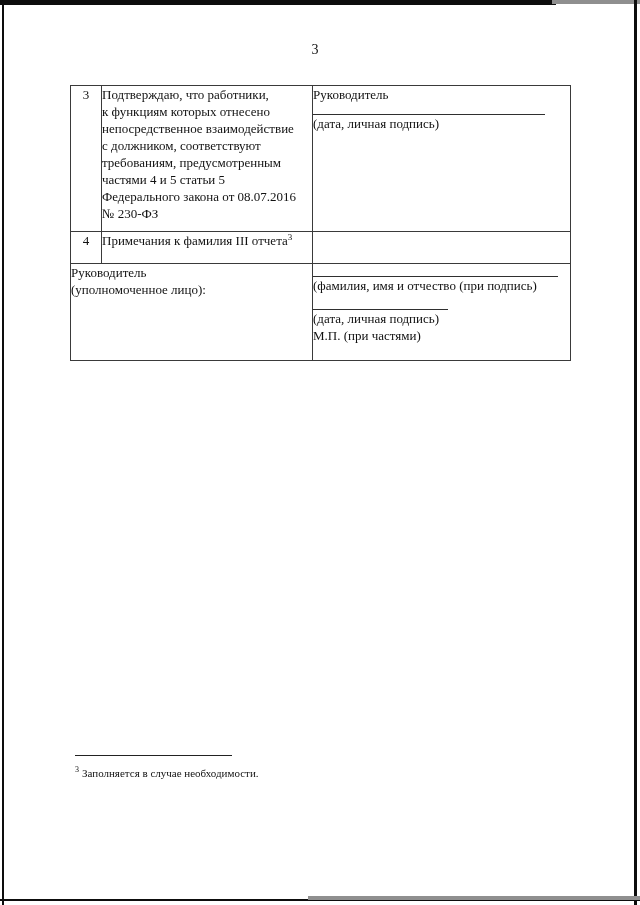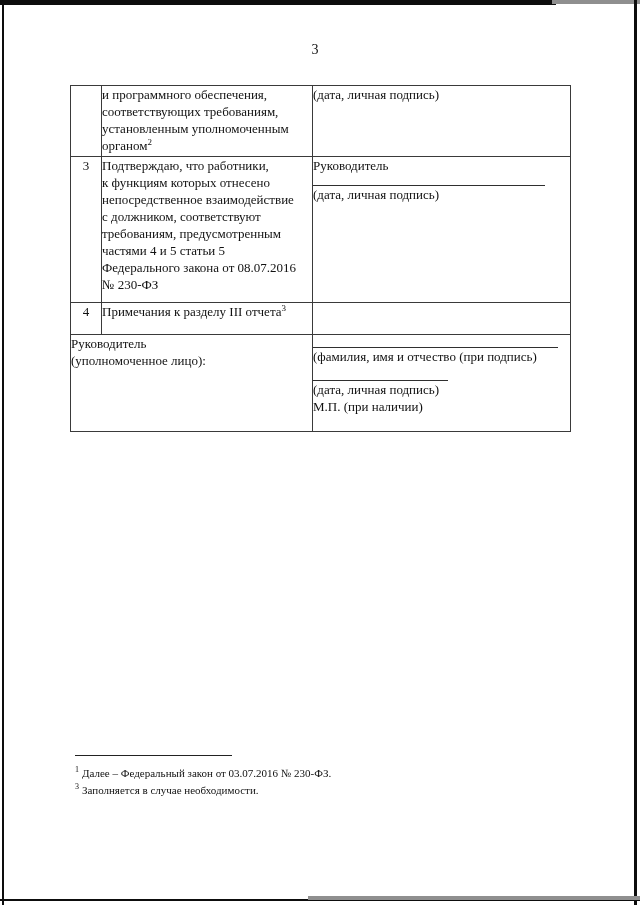--- a/index.html
+++ b/index.html
@@ -77,32 +77,20 @@
   <div class="scan-top-gray"></div>
   <div class="scan-left"></div>
   <div class="scan-right"></div>
   <div class="scan-bottom"></div>
   <div class="scan-bottom-gray"></div>
 
   <div class="page-number">3</div>
 
   <table class="report">
     <tbody>
-        <tr class="row-a">
-      <td class="col-num"></td>
-      <td class="col-text">
-        <span class="ml">и программного обеспечения,
-соответствующих требованиям,
-установленным уполномоченным
-органом</span><sup class="fnref">2</sup>
-      </td>
-      <td class="col-sign">
-        <div>(дата, личная подпись)</div>
-      </td>
-    </tr>
 
     <tr class="row-b">
       <td class="col-num">3</td>
       <td class="col-text">
         <span class="ml">Подтверждаю, что работники,
 к функциям которых отнесено
 непосредственное взаимодействие
 с должником, соответствуют
 требованиям, предусмотренным
 частями 4 и 5 статьи 5
@@ -112,40 +100,39 @@
       <td class="col-sign">
         <div>Руководитель</div>
         <div class="sig-line role-line"></div>
         <div>(дата, личная подпись)</div>
       </td>
     </tr>
 
     <tr class="row-c">
       <td class="col-num">4</td>
       <td class="col-text">
-        <span>Примечания к разделу III отчета</span><sup class="fnref">3</sup>
+        <span>Примечания к фамилия III отчета</span><sup class="fnref">3</sup>
       </td>
       <td class="col-sign"></td>
     </tr>
 
     <tr class="row-d">
       <td class="footer-left" colspan="2">
         <span class="ml">Руководитель
 (уполномоченное лицо):</span>
       </td>
       <td class="footer-right">
         <div class="sig-line name-line"></div>
         <div>(фамилия, имя и отчество (при подпись)</div>
         <div class="sig-line date-line"></div>
         <div>(дата, личная подпись)</div>
-        <div>М.П. (при наличии)</div>
+        <div>М.П. (при частями)</div>
       </td>
     </tr>
   </tbody>
     </table>
 
   <div class="footnotes">
     <div class="fn-sep"></div>
-    <div class="fn"><sup>1</sup><span>Далее – Федеральный закон от 03.07.2016 № 230-ФЗ.</span></div>
     <div class="fn"><sup>3</sup><span>Заполняется в случае необходимости.</span></div>
   </div>
 
 </div>
 
 </body></html>

